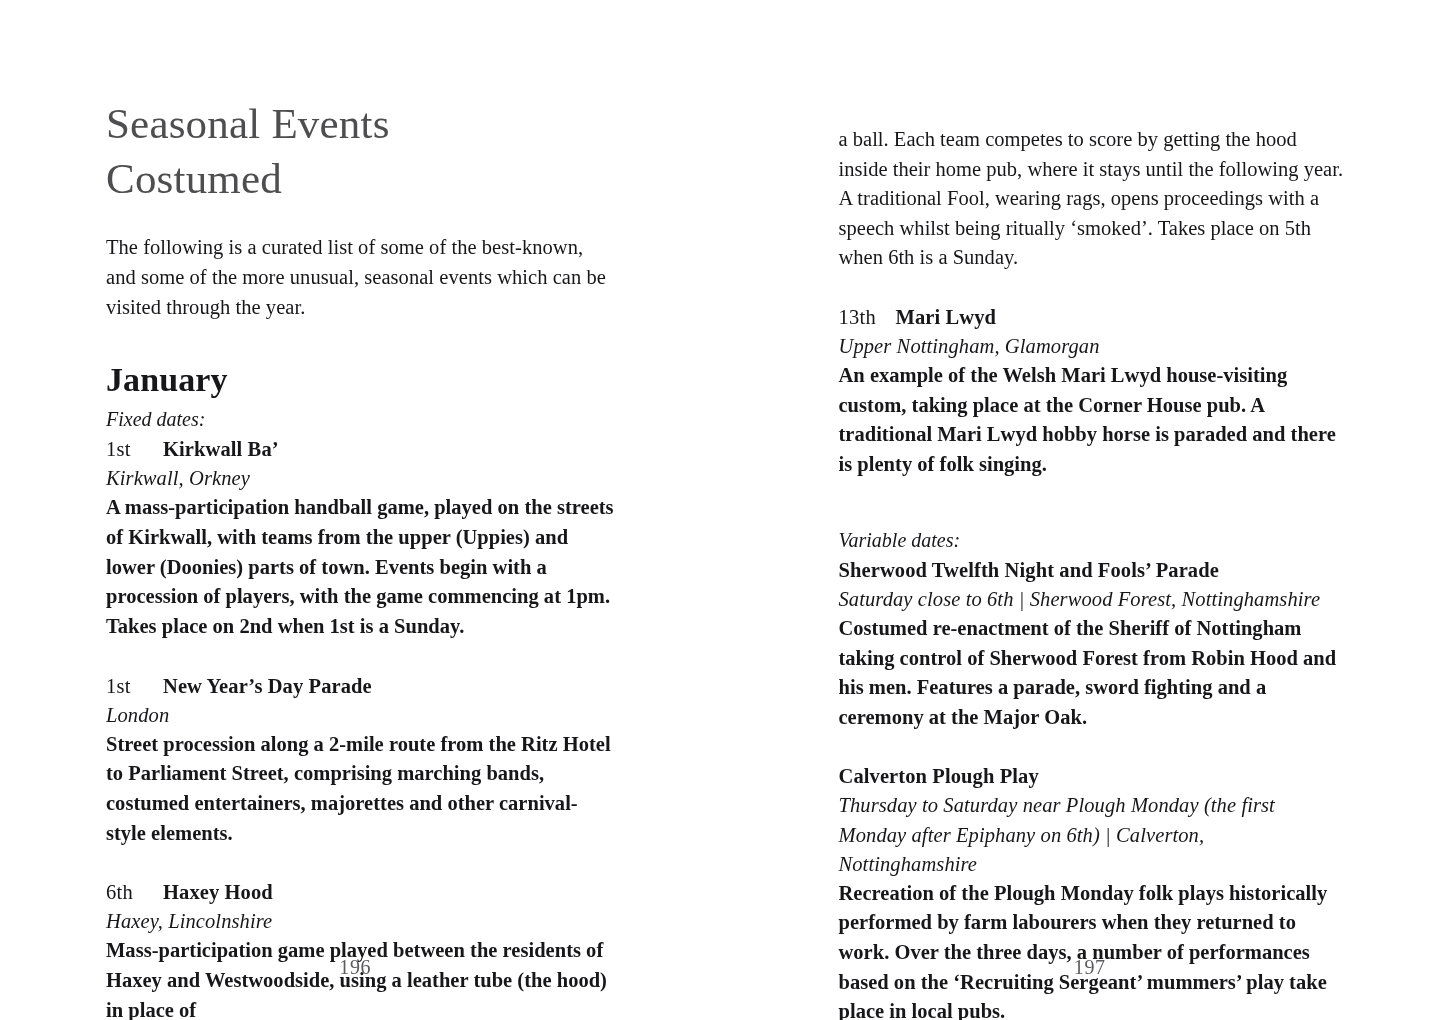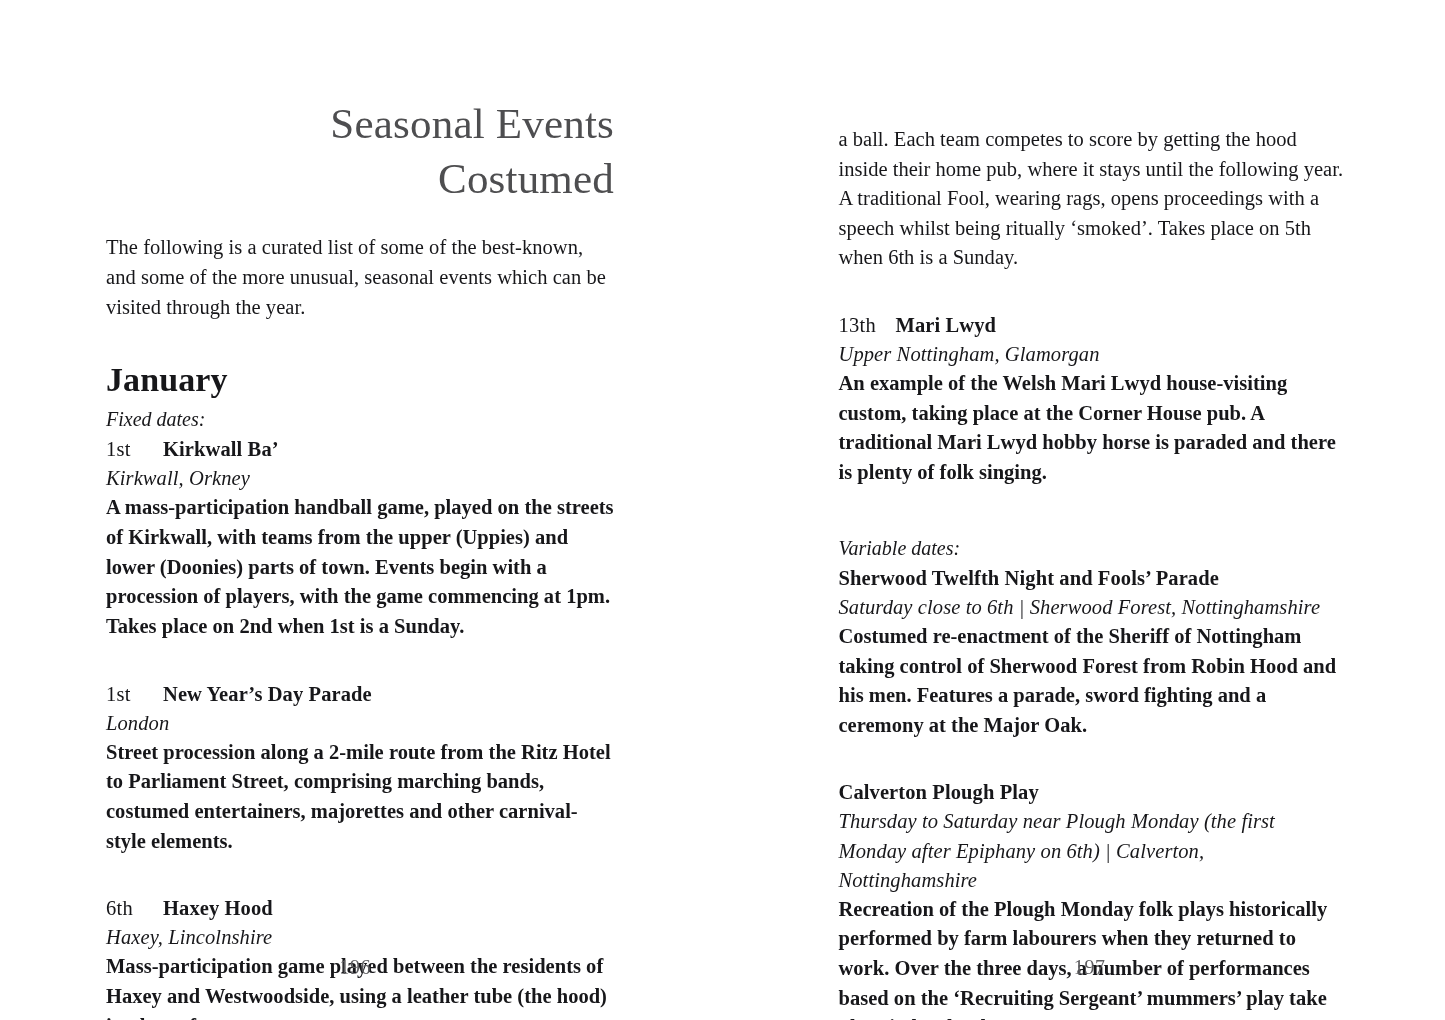--- a/index.html
+++ b/index.html
@@ -46,21 +46,20 @@
   
   .doc-title {
     font-size: 43px;
     line-height: 1.28;
     font-weight: 400;
     color: #4e4e50;
     letter-spacing: 0.2px;
     margin: 0 0 0 0;
     padding: 0;
     font-family: "Liberation Serif", "DejaVu Serif", serif;
-    text-align: right;
   }
   .doc-title .tl { display: block; }
 
   
   .intro {
     font-size: 20.5px;
     line-height: 1.47;
     margin: 26px 0 0 0;
     letter-spacing: 0.05px;
   }
@@ -78,21 +77,21 @@
     font-style: italic;
     font-weight: 400;
     line-height: 1.35;
     margin: 5px 0 0 0;
   }
   .subsection-label.spaced-above { margin-top: 47px; }
 
   .event {
     margin-top: 2px;
   }
-  .event.gap { margin-top: 38px; }
+  .event.gap { margin-top: 30px; }
 
   .event-head {
     display: flex;
     flex-direction: row;
     align-items: baseline;
     font-size: 20.5px;
     line-height: 1.42;
   }
   .event-date {
     width: 57px;

